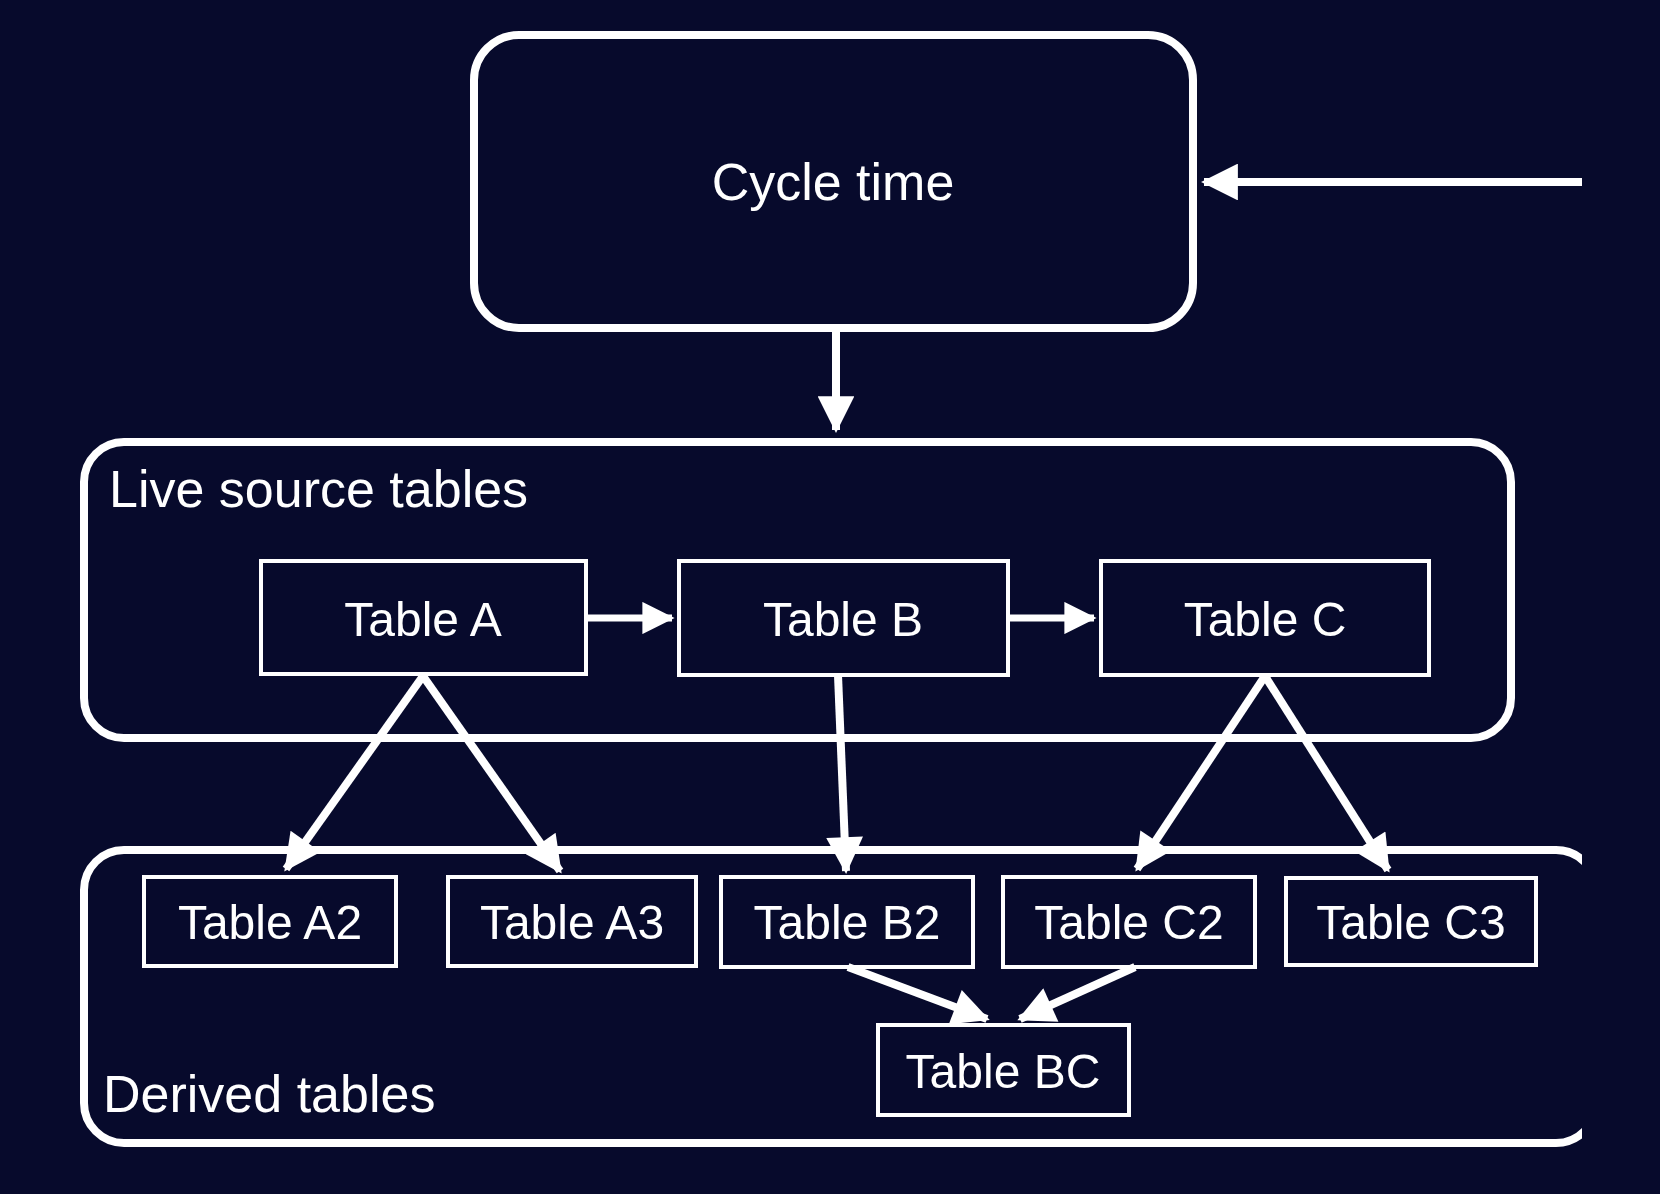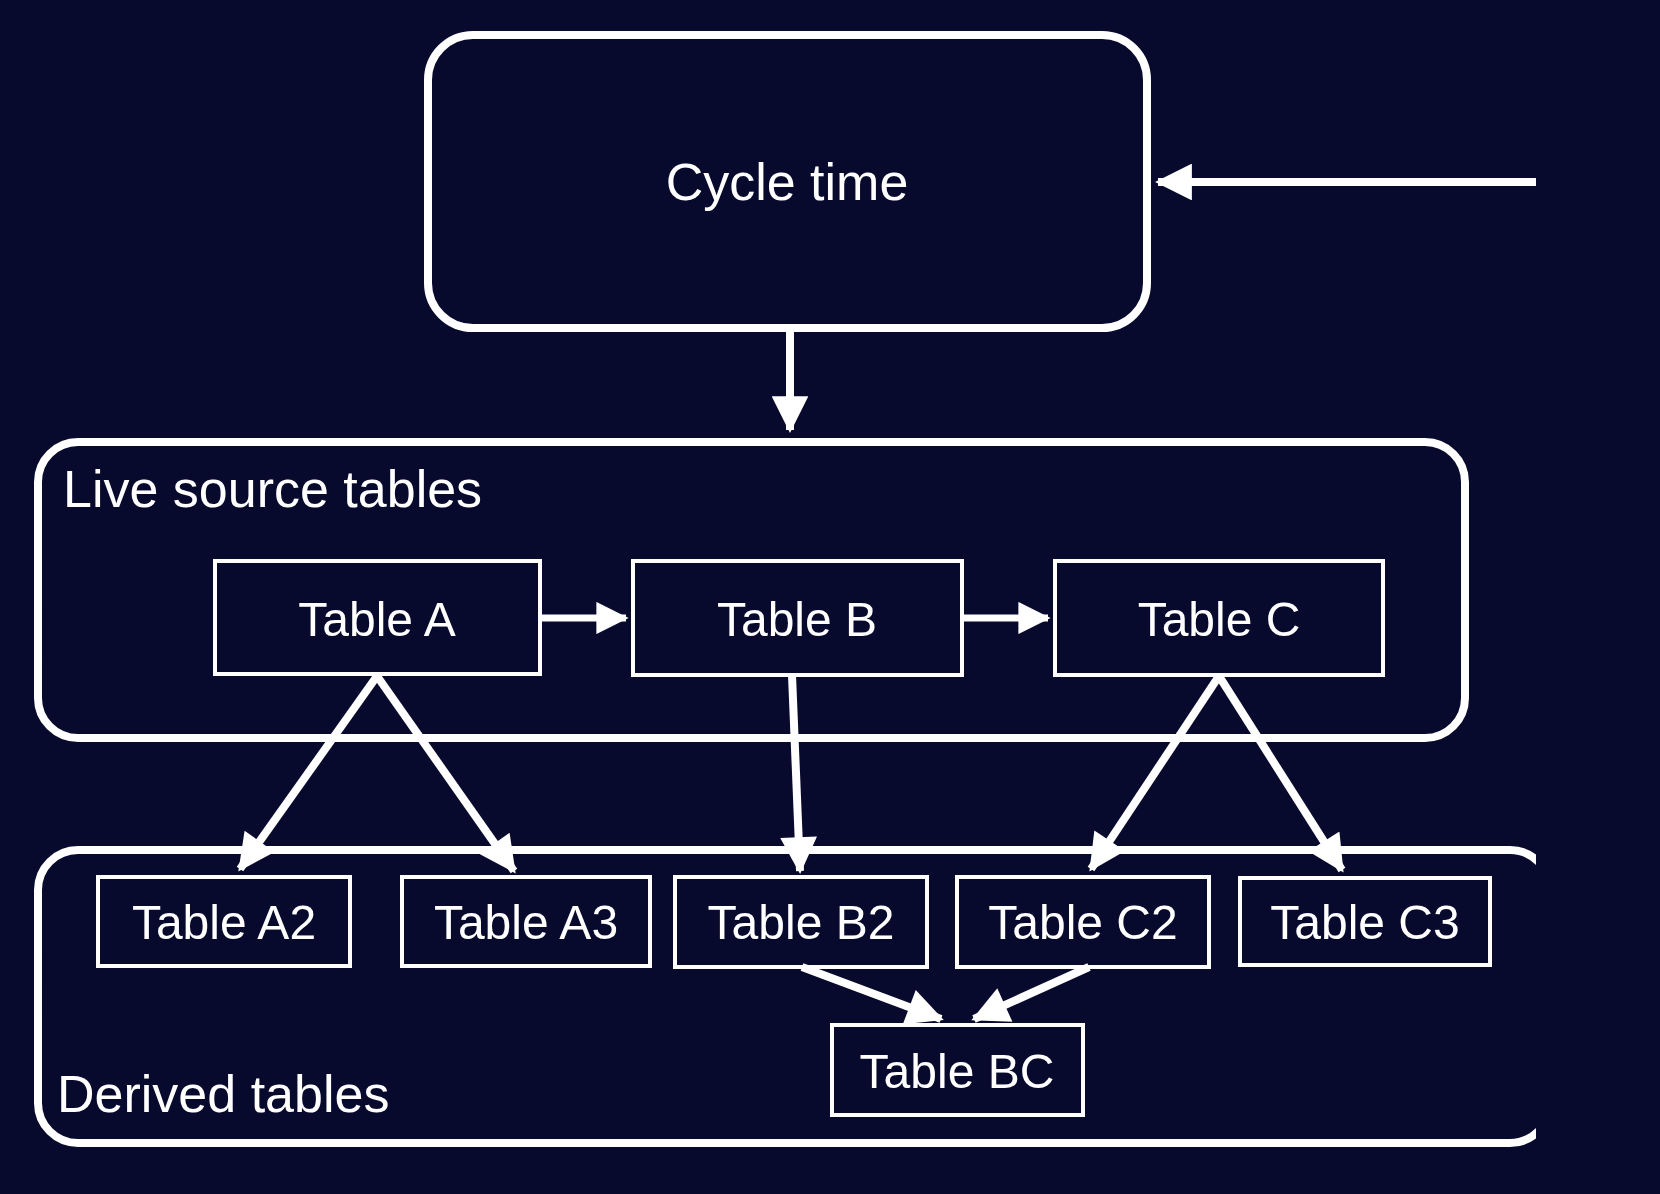--- a/index.html
+++ b/index.html
@@ -1,17 +1,17 @@
 <!DOCTYPE html>
 <html style="--bg: #070a2c; --stroke: #ffffff; --text: #ffffff;"><head>
 <meta charset="utf-8">
 <style>
   :root { --bg:#070a2c; --stroke:#ffffff; --text:#ffffff; }
   html,body { margin:0; padding:0; background:var(--bg); }
-  .stage { position:relative; width:1536px; height:1194px; background:var(--bg); overflow:hidden; }
+  .stage { position:relative; width:1536px; height:1194px; background:var(--bg); overflow:hidden;padding-left:46px; }
   svg { display:block; }
   text { fill:var(--text); font-family:"Liberation Sans", sans-serif; }
   .box-label  { font-size:48px; text-anchor:middle; }
   .zone-label { font-size:52px; text-anchor:start; }
   .cycle-label{ font-size:52px; text-anchor:middle; }
   .node-rect      { fill:none; stroke:var(--stroke); stroke-width:4px; }
   .rounded-node   { fill:none; stroke:var(--stroke); stroke-width:8px; }
   .container-rect { fill:none; stroke:var(--stroke); stroke-width:8px; }
   .connector      { stroke:var(--stroke); fill:none; }
   .w7 { stroke-width:7px; }

